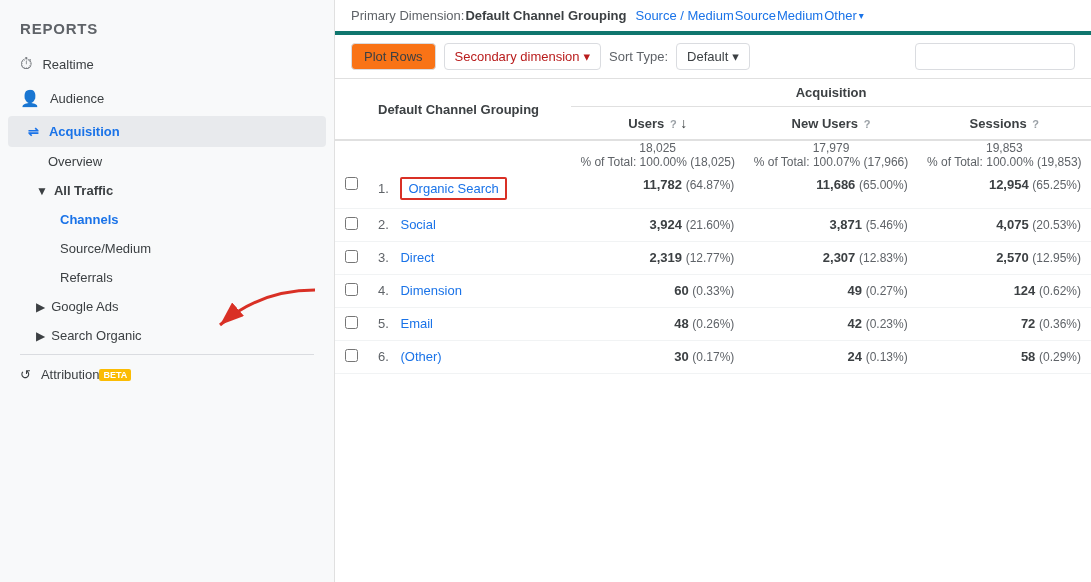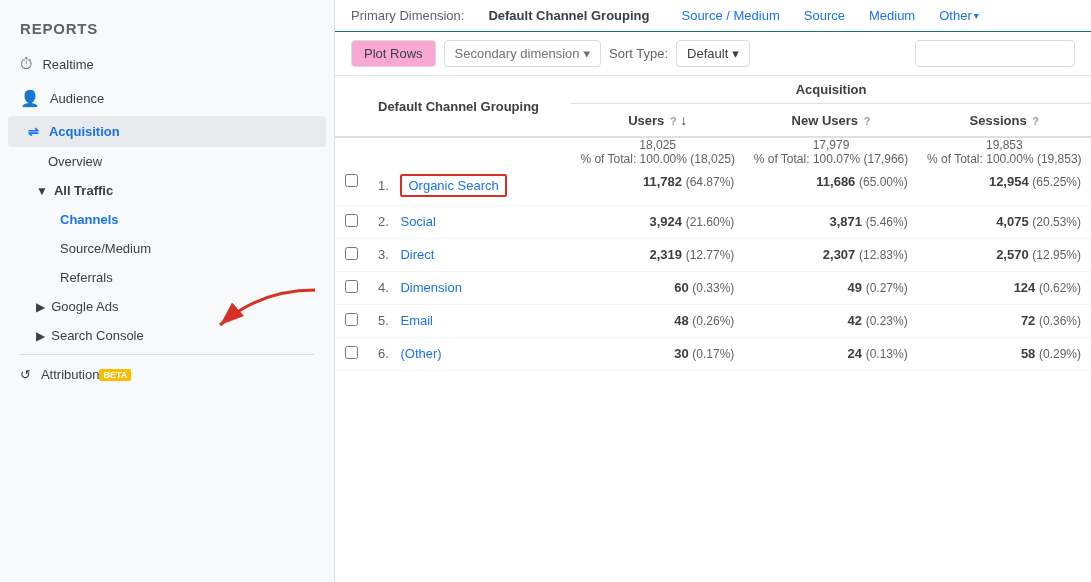--- a/index.html
+++ b/index.html
@@ -82,24 +82,24 @@
       overflow: hidden;
       display: flex;
       flex-direction: column;
     }
 
     
     .primary-dim-bar {
       display: flex;
       align-items: center;
       padding: 8px 16px;
-      border-bottom: 1px solid #0f766e;
+      border-bottom: 4px solid #0f766e;
       font-size: 13px;
       color: #5f6368;
-      gap: 24px;
+      gap: 1px;
     }
     .primary-dim-link {
       color: #1a73e8; cursor: pointer; text-decoration: none;
     }
     .other-dropdown {
       display: flex; align-items: center; color: #1a73e8; cursor: pointer;
     }
     .chevron-small { font-size: 10px; margin-left: 2px; }
 
     
@@ -107,32 +107,32 @@
       display: flex;
       align-items: center;
       padding: 8px 16px;
       border-bottom: 1px solid #e0e0e0;
       gap: 8px;
     }
     .plot-rows-btn {
       padding: 5px 12px;
       border: 1px solid #dadce0;
       border-radius: 4px;
-      background: #f9a8d4;
+      background: #f97316;
       color: #3c4043;
       cursor: pointer;
       font-size: 13px;
     }
     .secondary-dim-btn {
       display: flex; align-items: center; gap: 4px;
       padding: 5px 10px;
       border: 1px solid #dadce0;
       border-radius: 4px;
       background: #fff;
-      color: #737373;
+      color: #b91c1c;
       cursor: pointer;
       font-size: 13px;
     }
     .sort-type-label { color: #5f6368; font-size: 13px; }
     .sort-default-btn {
       display: flex; align-items: center; gap: 4px;
       padding: 5px 10px;
       border: 1px solid #dadce0;
       border-radius: 4px;
       background: #fff;
@@ -250,21 +250,21 @@
     <span>Referrals</span>
   </div>
 
   <div class="sidebar-child-label">
     <span style="margin-right:6px; font-size:12px;">▶</span>
     <span>Google Ads</span>
   </div>
 
   <div class="sidebar-child-label">
     <span style="margin-right:6px; font-size:12px;">▶</span>
-    <span>Search Console</span>
+    <span>Search Organic</span>
   </div>
 
   <hr class="sidebar-divider">
 
   <div class="attribution-item">
     <span class="icon" style="margin-right:10px;">↺</span>
     <span>Attribution</span>
     <span class="beta-badge">BETA</span>
   </div>
 </div>

